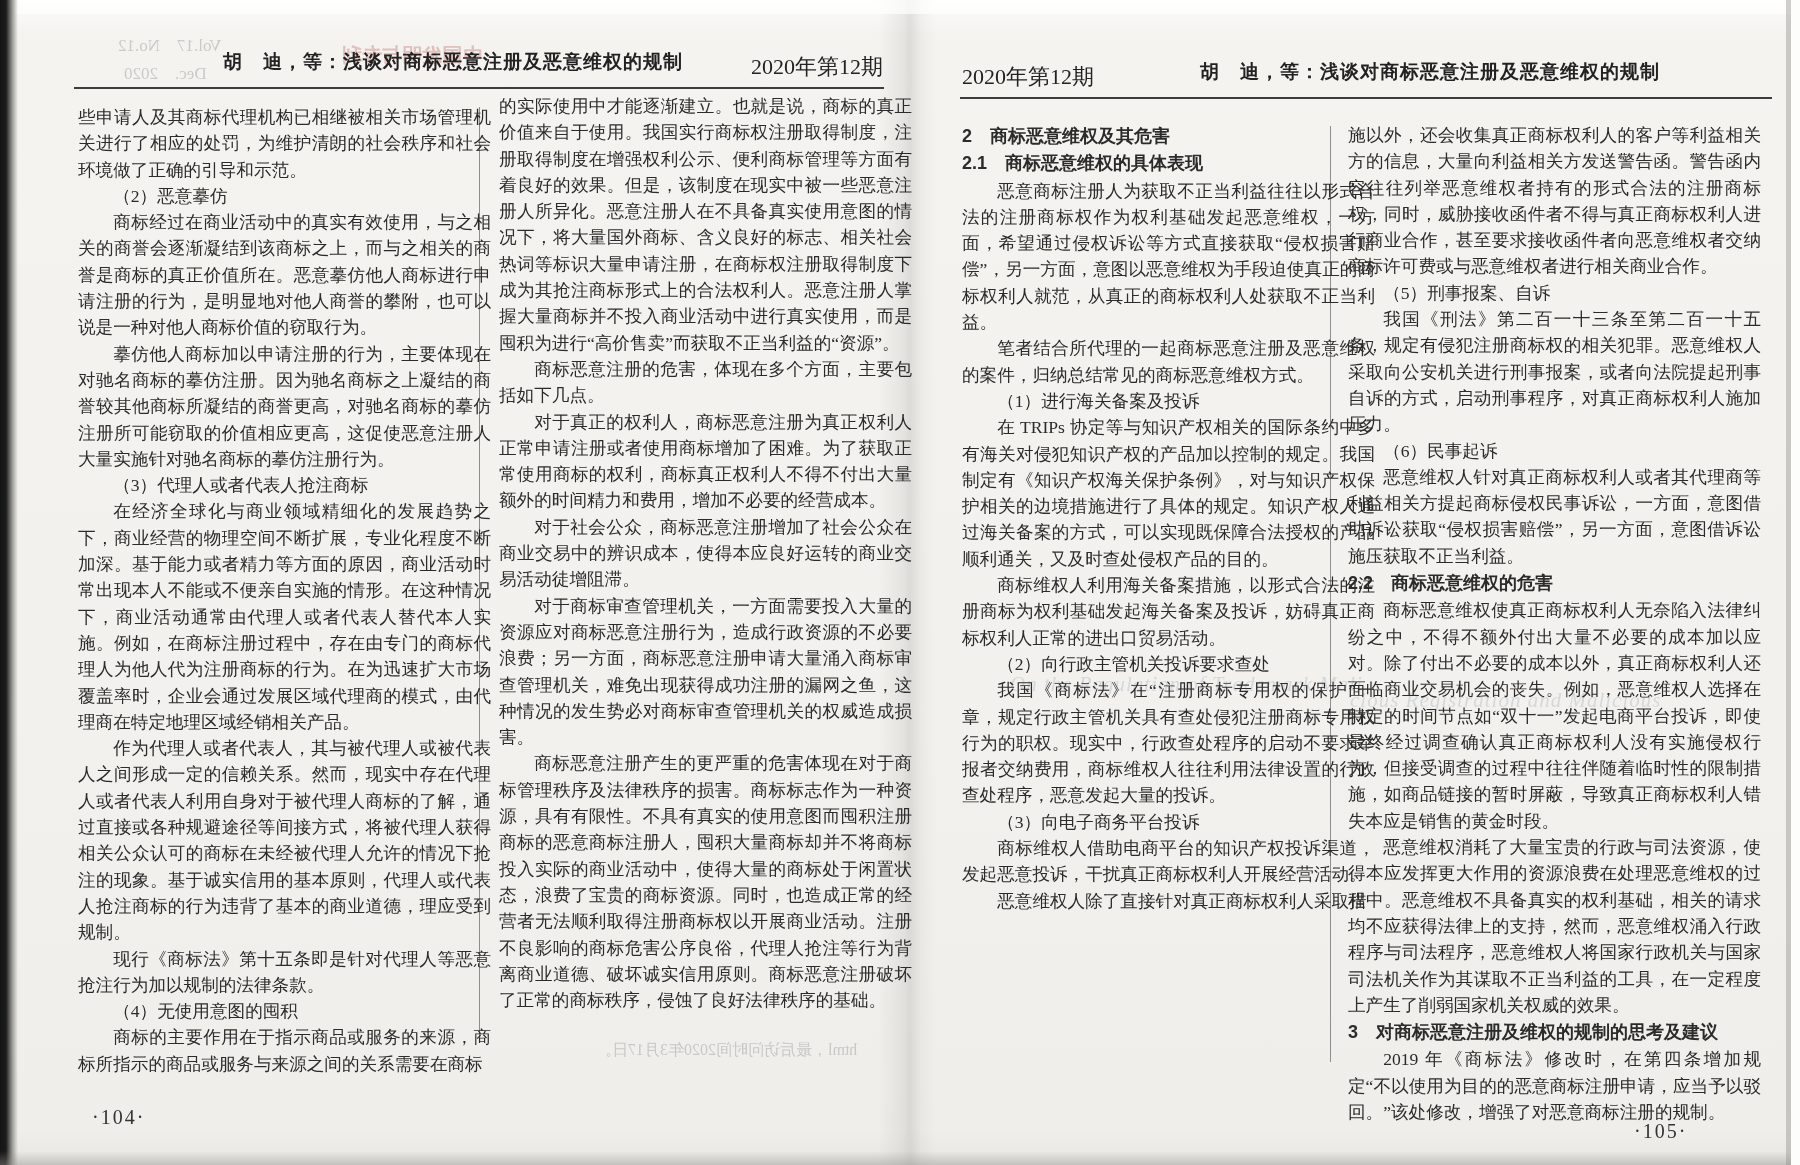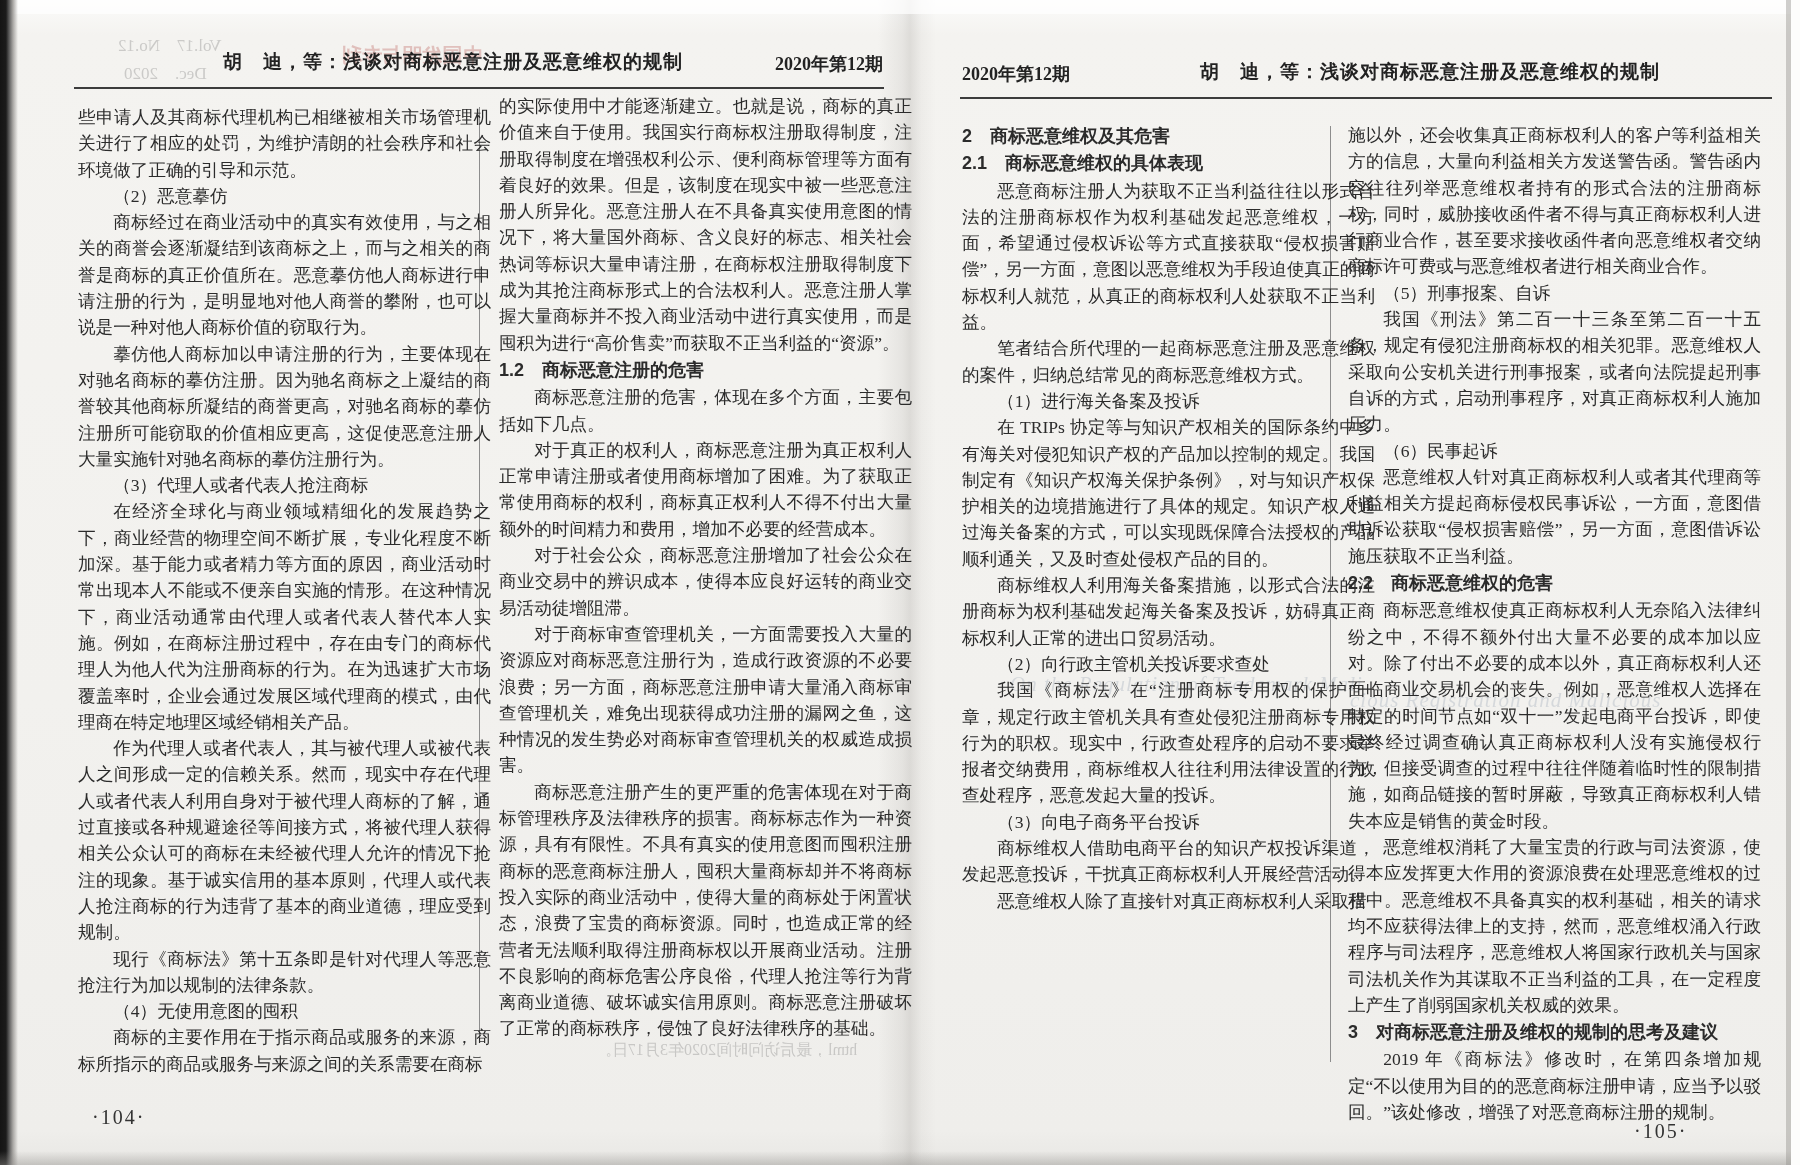--- a/index.html
+++ b/index.html
@@ -15,21 +15,21 @@
     background:linear-gradient(180deg,rgba(150,148,144,0) 0%,rgba(150,148,144,0.45) 100%); }
   .edge-right { position:absolute; left:1786px; top:0; width:5px; height:1165px; background:rgba(150,148,145,0.45); }
   .edge-right-white { position:absolute; left:1791px; top:0; width:9px; height:1165px; background:#fdfdfc; }
   .gutter { position:absolute; left:878px; top:0; width:58px; height:1165px;
     background:linear-gradient(90deg,rgba(110,105,100,0) 0%,rgba(110,105,100,0.10) 42%,rgba(110,105,100,0.17) 55%,rgba(110,105,100,0.05) 75%,rgba(110,105,100,0) 100%); }
   .top-light { position:absolute; left:0; top:0; width:1800px; height:14px; background:rgba(255,255,255,0.7); }
 
   
   .rh-title { position:absolute; font-family:"Liberation Sans","DejaVu Sans",sans-serif;
     font-weight:700; font-size:19px; letter-spacing:1px; color:#222; text-align:center; z-index:3; }
-  .rh-issue { position:absolute; font-size:18px; color:#222; z-index:3;font-weight:bold; }
+  .rh-issue { position:absolute; font-size:22px; color:#222; z-index:3; }
   .rule { position:absolute; height:2px; background:#3c3c3c; z-index:3; }
 
   
   .col { position:absolute; width:413px; font-size:17.6px; line-height:26.3px; z-index:2; }
   .p { margin:0; text-align:justify; }
   .ind  { text-indent:2em; }
   .cont { text-indent:0; }
   .head { font-family:Liberation Sans, sans-serif; font-weight:700;
           text-indent:0; font-size:18px; margin:1px 0; }
   .gap  { }
@@ -67,21 +67,20 @@
       <p class="p ind">（3）代理人或者代表人抢注商标</p>
       <p class="p ind">在经济全球化与商业领域精细化的发展趋势之下，商业经营的物理空间不断扩展，专业化程度不断加深。基于能力或者精力等方面的原因，商业活动时常出现本人不能或不便亲自实施的情形。在这种情况下，商业活动通常由代理人或者代表人替代本人实施。例如，在商标注册过程中，存在由专门的商标代理人为他人代为注册商标的行为。在为迅速扩大市场覆盖率时，企业会通过发展区域代理商的模式，由代理商在特定地理区域经销相关产品。</p>
       <p class="p ind">作为代理人或者代表人，其与被代理人或被代表人之间形成一定的信赖关系。然而，现实中存在代理人或者代表人利用自身对于被代理人商标的了解，通过直接或各种规避途径等间接方式，将被代理人获得相关公众认可的商标在未经被代理人允许的情况下抢注的现象。基于诚实信用的基本原则，代理人或代表人抢注商标的行为违背了基本的商业道德，理应受到规制。</p>
       <p class="p ind">现行《商标法》第十五条即是针对代理人等恶意抢注行为加以规制的法律条款。</p>
       <p class="p ind">（4）无使用意图的囤积</p>
       <p class="p ind">商标的主要作用在于指示商品或服务的来源，商标所指示的商品或服务与来源之间的关系需要在商标</p>
     </div>
   <div class="vdiv" style="left:479px; top:107px; height:933px;"></div>
   <div class="col" id="left-col-2" style="left:499px; top:93px;">
       <p class="p cont">的实际使用中才能逐渐建立。也就是说，商标的真正价值来自于使用。我国实行商标权注册取得制度，注册取得制度在增强权利公示、便利商标管理等方面有着良好的效果。但是，该制度在现实中被一些恶意注册人所异化。恶意注册人在不具备真实使用意图的情况下，将大量国外商标、含义良好的标志、相关社会热词等标识大量申请注册，在商标权注册取得制度下成为其抢注商标形式上的合法权利人。恶意注册人掌握大量商标并不投入商业活动中进行真实使用，而是囤积为进行“高价售卖”而获取不正当利益的“资源”。</p>
-      <p class="p head">1.2　商标恶意注册的危害</p>
       <p class="p ind">商标恶意注册的危害，体现在多个方面，主要包括如下几点。</p>
       <p class="p ind">对于真正的权利人，商标恶意注册为真正权利人正常申请注册或者使用商标增加了困难。为了获取正常使用商标的权利，商标真正权利人不得不付出大量额外的时间精力和费用，增加不必要的经营成本。</p>
       <p class="p ind">对于社会公众，商标恶意注册增加了社会公众在商业交易中的辨识成本，使得本应良好运转的商业交易活动徒增阻滞。</p>
       <p class="p ind">对于商标审查管理机关，一方面需要投入大量的资源应对商标恶意注册行为，造成行政资源的不必要浪费；另一方面，商标恶意注册申请大量涌入商标审查管理机关，难免出现获得成功注册的漏网之鱼，这种情况的发生势必对商标审查管理机关的权威造成损害。</p>
       <p class="p ind">商标恶意注册产生的更严重的危害体现在对于商标管理秩序及法律秩序的损害。商标标志作为一种资源，具有有限性。不具有真实的使用意图而囤积注册商标的恶意商标注册人，囤积大量商标却并不将商标投入实际的商业活动中，使得大量的商标处于闲置状态，浪费了宝贵的商标资源。同时，也造成正常的经营者无法顺利取得注册商标权以开展商业活动。注册不良影响的商标危害公序良俗，代理人抢注等行为背离商业道德、破坏诚实信用原则。商标恶意注册破坏了正常的商标秩序，侵蚀了良好法律秩序的基础。</p>
     </div>
 
   <div class="pagenum" style="left:92px; top:1106px;text-align:center;">·104·</div>
 
   <div class="rh-issue" style="left:962px; top:62px; width:165px;">2020年第12期</div>

